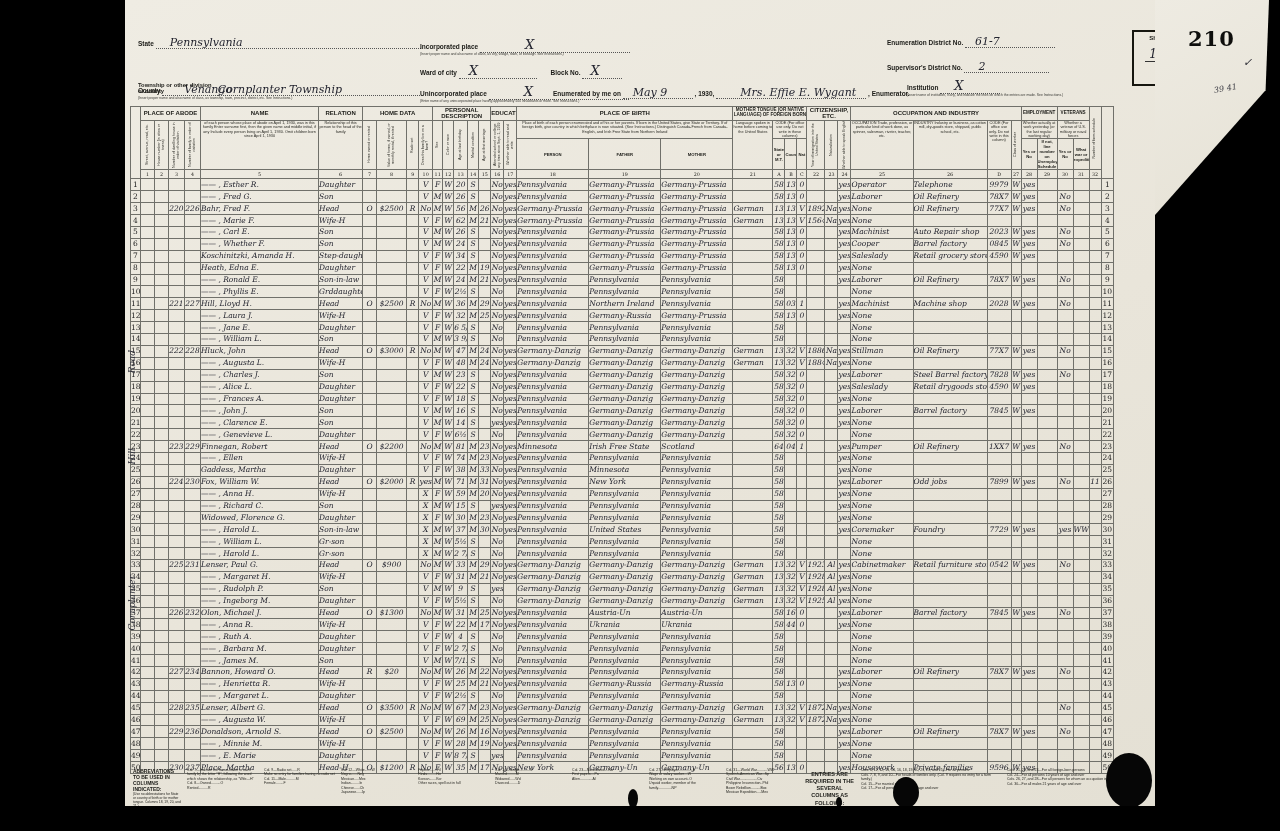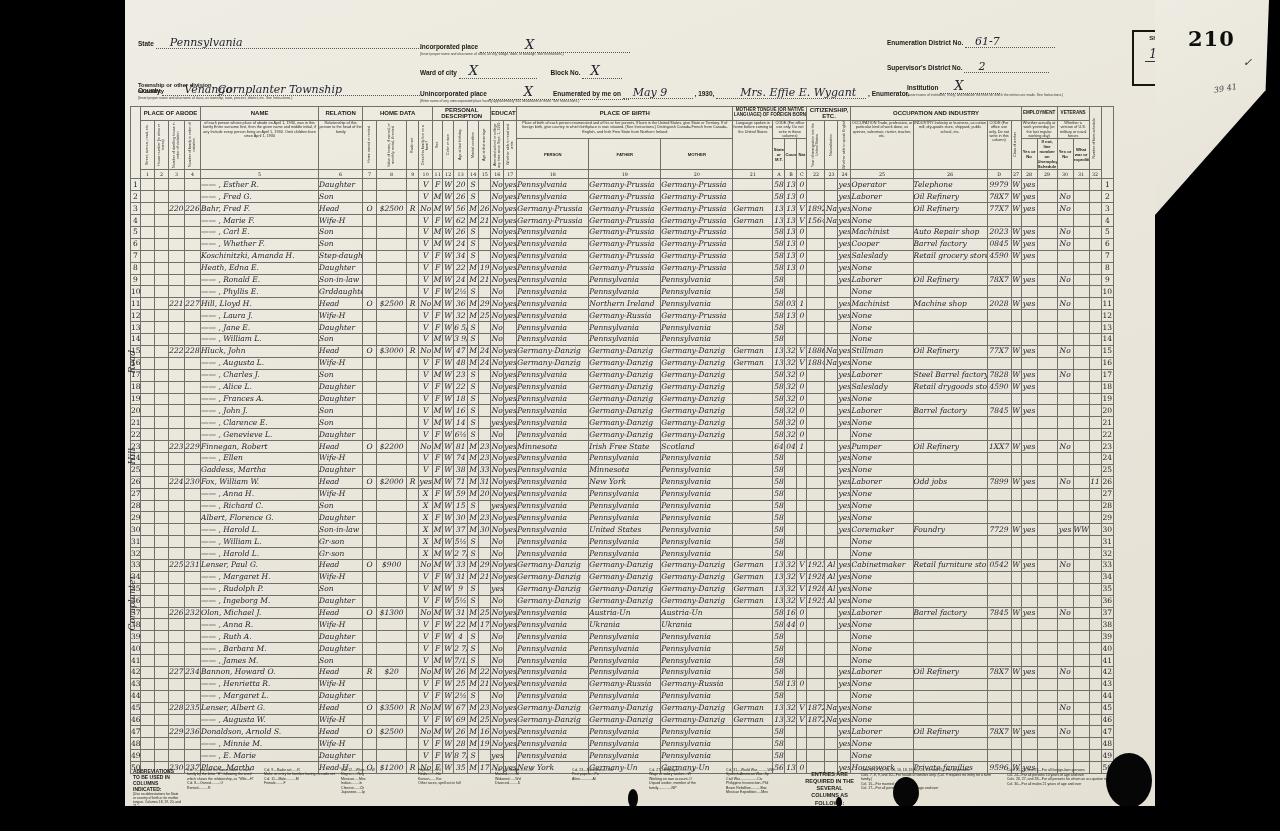--- a/index.html
+++ b/index.html
@@ -1397,21 +1397,21 @@
             <td class="hw c"></td>
             <td class="hw c"></td>
             <td class="ln">28</td>
           </tr>
           <tr>
             <td class="ln">29</td>
             <td class="c"></td>
             <td class="c"></td>
             <td class="hw c"></td>
             <td class="hw c"></td>
-            <td class="hw l nm">Albert, Florence G.</td>
+            <td class="hw l nm">Widowed, Florence G.</td>
             <td class="hw l">Daughter</td>
             <td class="hw c"></td>
             <td class="hw c"></td>
             <td class="hw c"></td>
             <td class="hw c">X</td>
             <td class="hw c">F</td>
             <td class="hw c">W</td>
             <td class="hw c">30</td>
             <td class="hw c">M</td>
             <td class="hw c">23</td>

